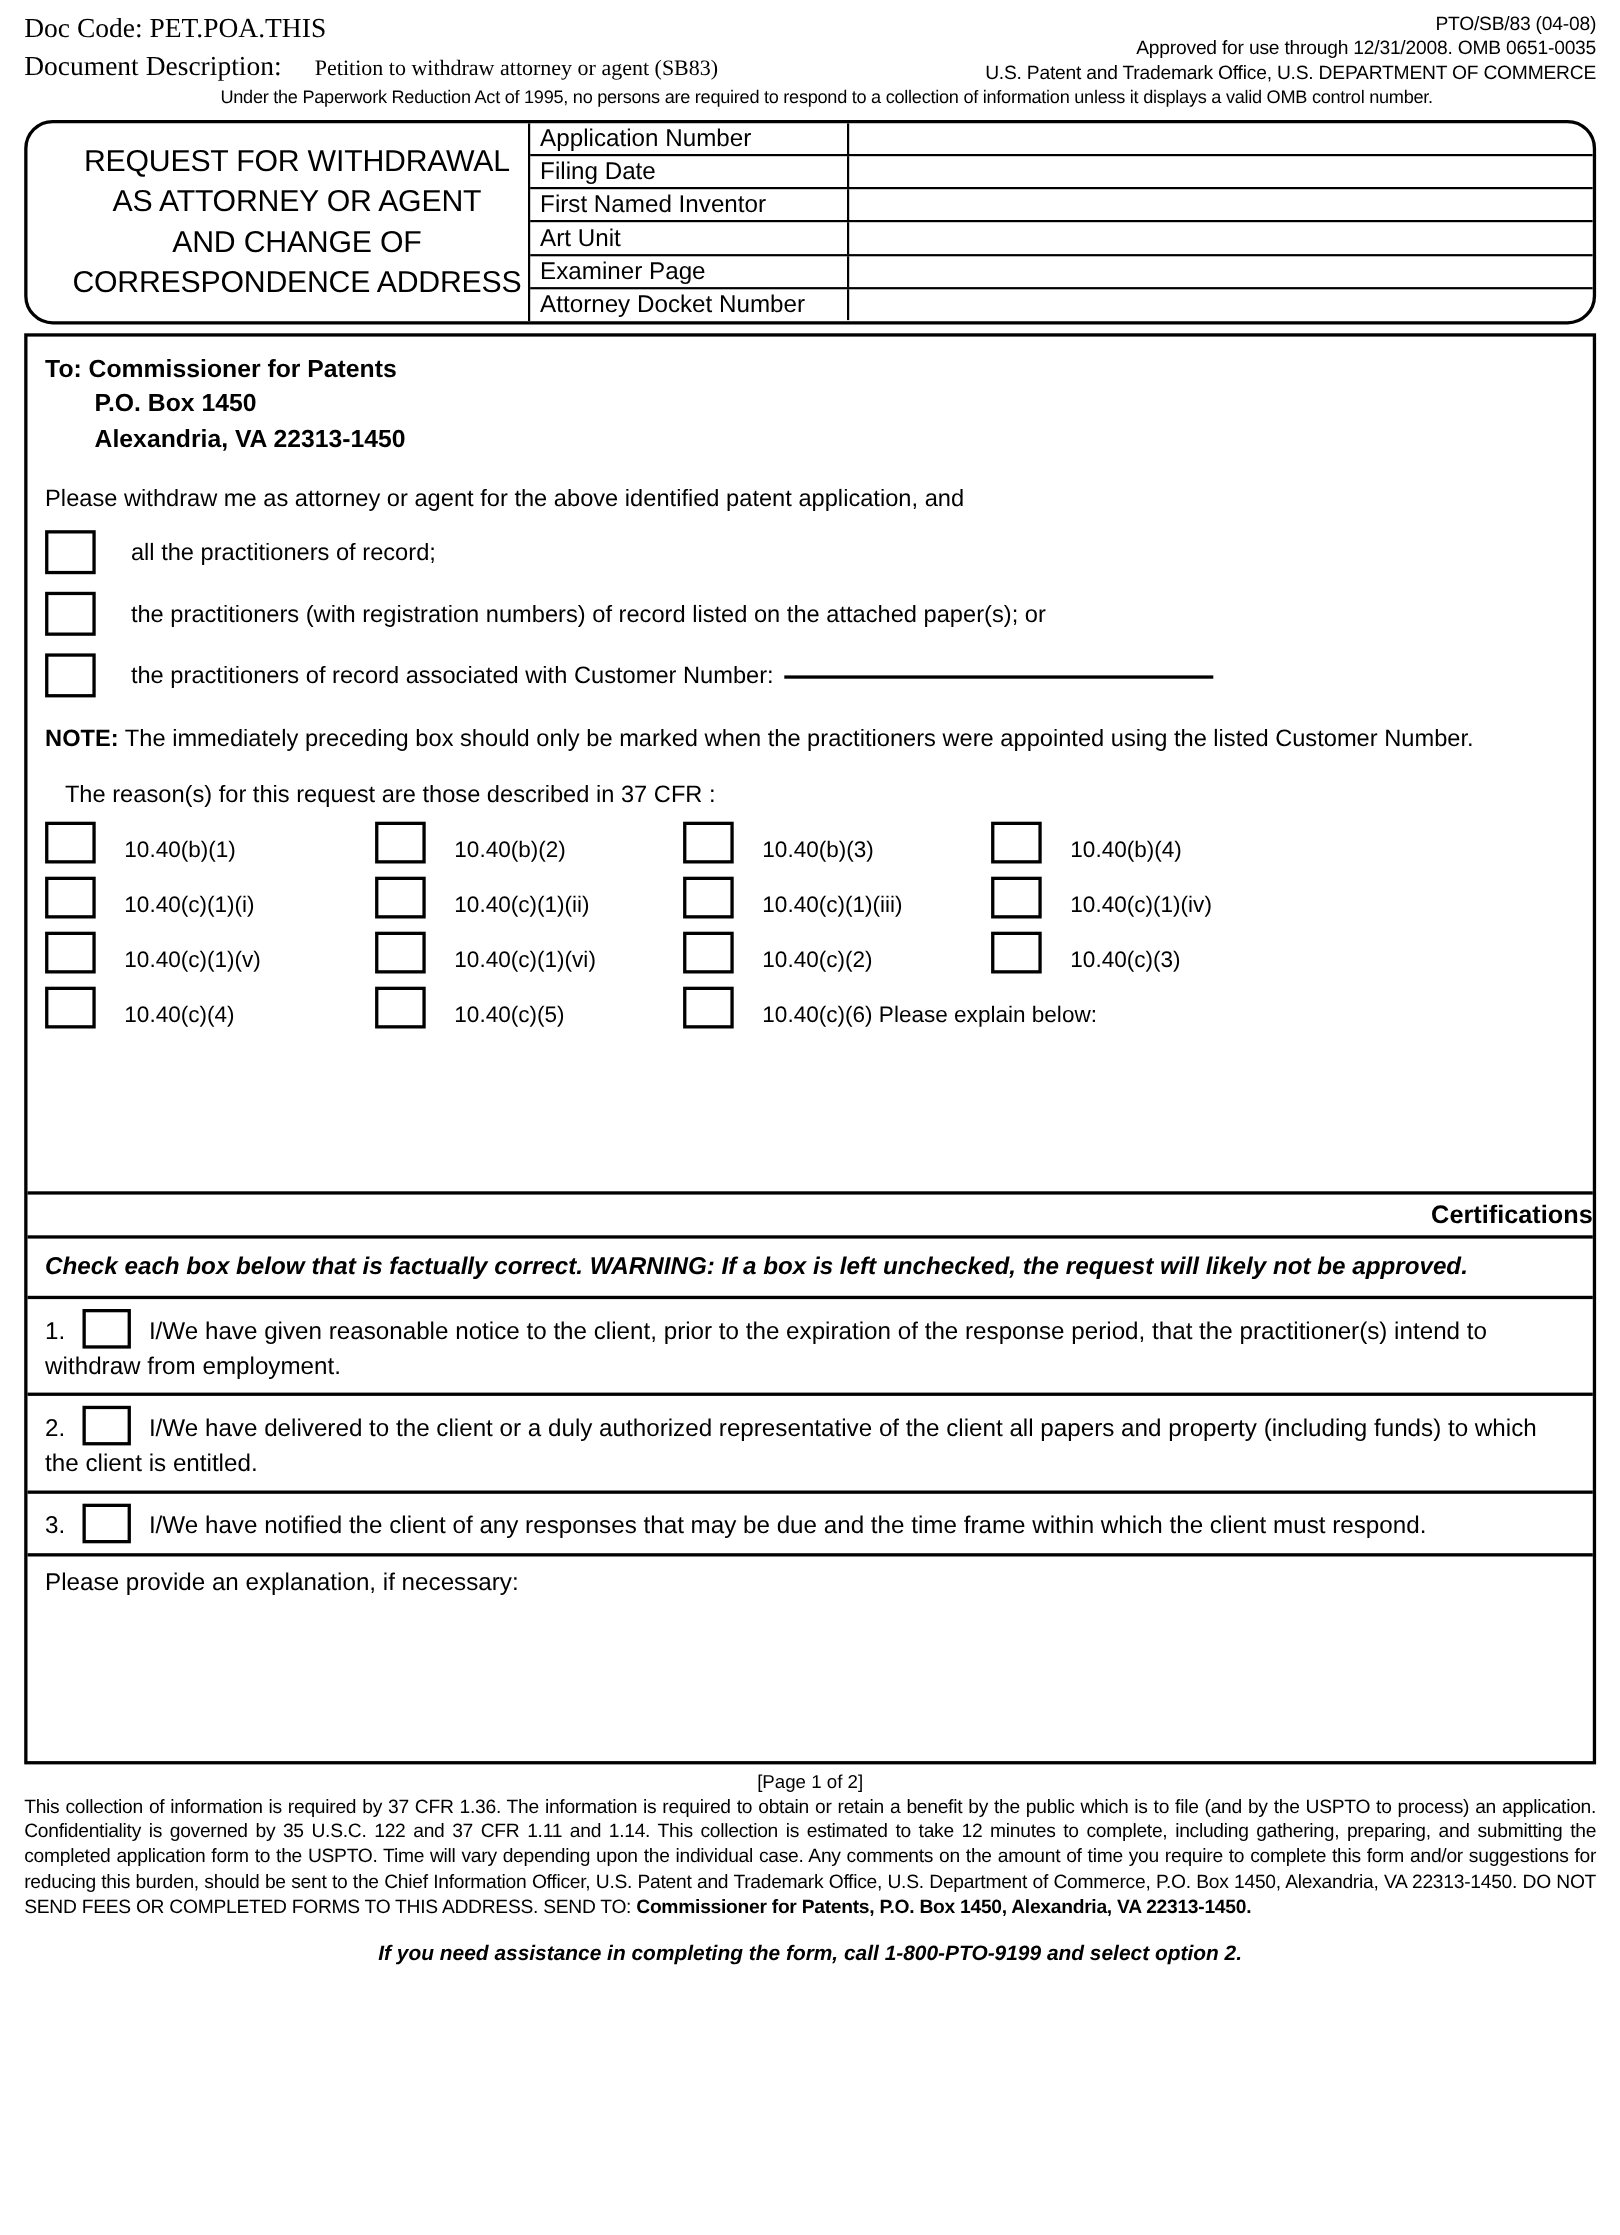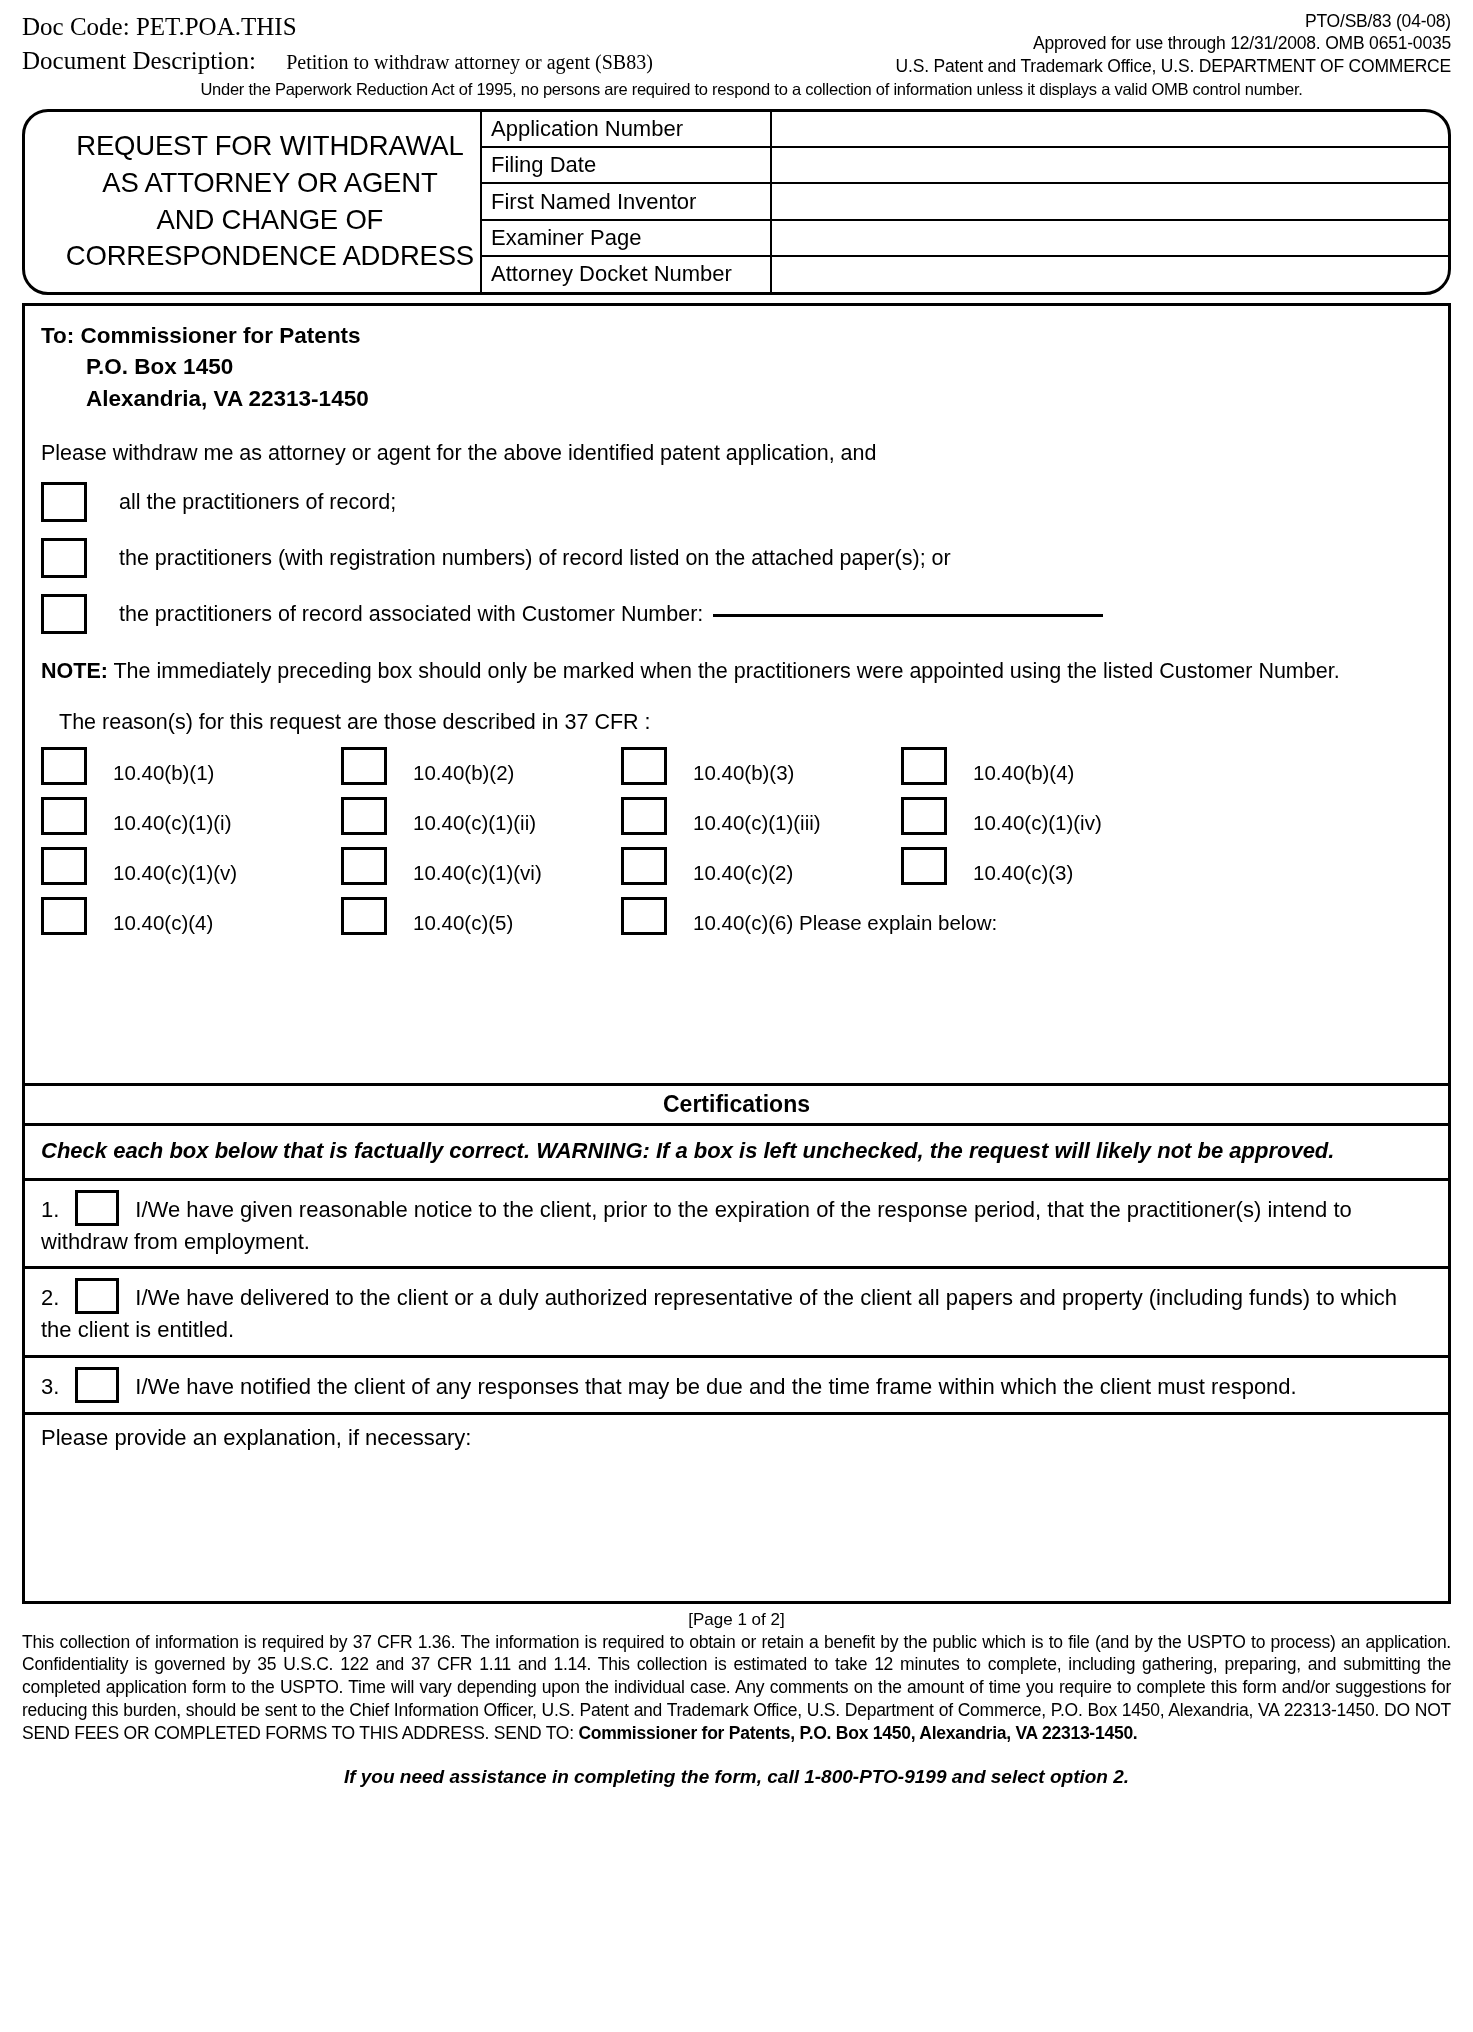--- a/index.html
+++ b/index.html
@@ -74,21 +74,21 @@
   .gcell .cbox { width: 46px; height: 38px; }
   .gcell .glabel { margin-left: 26px; font-size: 20.5px; white-space: nowrap; }
   .c1 { flex: 0 0 300px; }
   .c2 { flex: 0 0 280px; }
   .c3 { flex: 0 0 280px; }
   .c4 { flex: 0 0 auto; }
 
   .spacer-bottom { height: 128px; }
 
   
-  .cert-head { border-top: 3px solid #000; border-bottom: 3px solid #000; text-align: center; font-weight: bold; font-size: 23px; padding: 5px 0; }
+  .cert-head { border-top: 3px solid #000; border-bottom: 3px solid #000; text-align: right; font-weight: bold; font-size: 23px; padding: 5px 0; }
   .cert-warn { font-weight: bold; font-style: italic; font-size: 22px; padding: 10px 16px 12px 16px; line-height: 1.35; border-bottom: 3px solid #000; }
   .cert-item { border-bottom: 3px solid #000; padding: 9px 16px 9px 16px; font-size: 22px; line-height: 1.42; }
   .cert-item .num { font-weight: normal; }
   .cert-item .cbox-i { display: inline-block; width: 44px; height: 36px; border: 3px solid #000; vertical-align: -9px; margin: 0 16px 0 16px; }
   .explain { padding: 10px 16px; font-size: 22px; }
   .explain-space { height: 140px; }
 
   
   .footer { margin-top: 6px; }
   .pageof { text-align: center; font-size: 17px; }
@@ -136,20 +136,24 @@
       </div>
       <div class="tr-row">
         <div class="tr-label">Filing Date</div>
         <div class="tr-value"></div>
       </div>
       <div class="tr-row">
         <div class="tr-label">First Named Inventor</div>
         <div class="tr-value"></div>
       </div>
       <div class="tr-row">
+        <div class="tr-label">Art Unit</div>
+        <div class="tr-value"></div>
+      </div>
+      <div class="tr-row">
         <div class="tr-label">Examiner Page</div>
         <div class="tr-value"></div>
       </div>
       <div class="tr-row">
         <div class="tr-label">Attorney Docket Number</div>
         <div class="tr-value"></div>
       </div>
     </div>
   </div>
 

